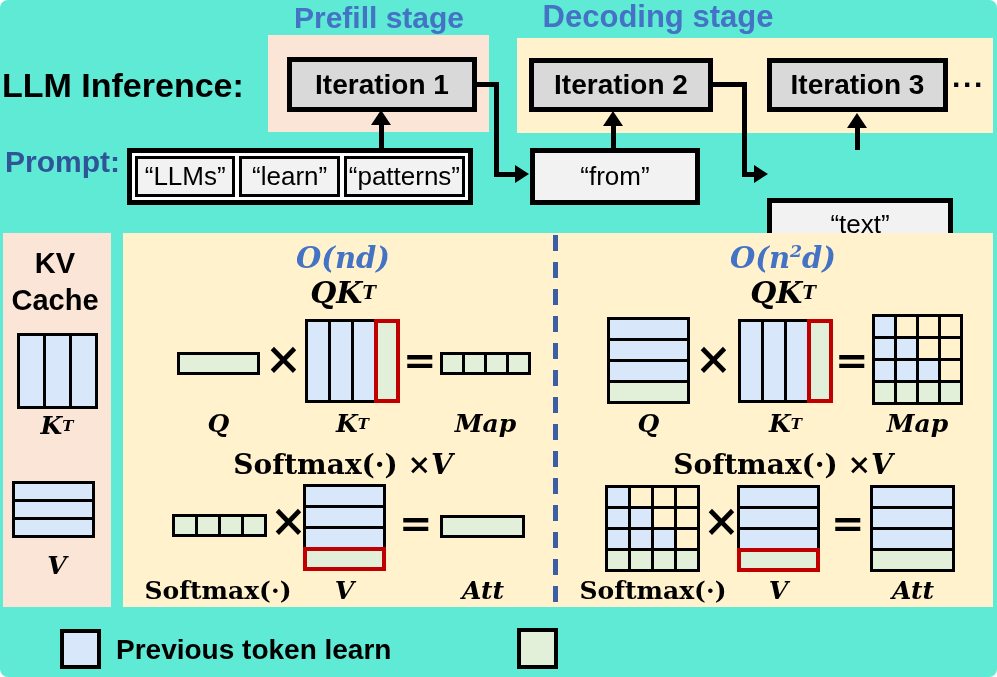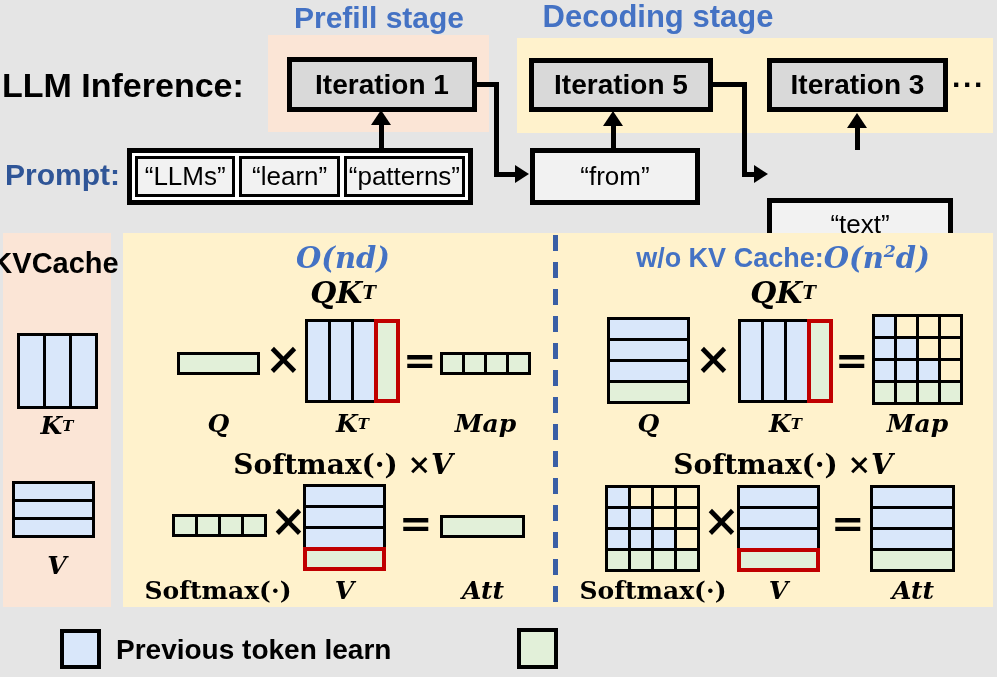--- a/index.html
+++ b/index.html
@@ -1,17 +1,17 @@
 <!DOCTYPE html>
 <html><head>
 <meta charset="utf-8">
 <style>
   html,body{margin:0;padding:0;background:#fff;}
-  #page{position:relative;width:997px;height:677px;background:#e5e5e5;overflow:hidden;
-        font-family:"Liberation Sans",sans-serif;}
+  #page{position:relative;width:997px;height:677px;background:#5eead4;overflow:hidden;
+        font-family:"Liberation Sans",sans-serif;border-radius:8px;}
   .abs{position:absolute;}
   .ctr{display:flex;align-items:center;justify-content:center;text-align:center;}
 
   
   .stage-label{font-weight:bold;font-size:30px;color:#4472C4;}
   .big-black{font-weight:bold;font-size:34px;color:#000;}
   .prompt-label{font-weight:bold;font-size:30px;color:#2F5597;}
 
   
   .peach{background:#FBE5D6;}
@@ -67,24 +67,24 @@
 
 <div id="page">
 
   <div class="abs stage-label ctr" style="left:268px;top:2px;width:222px;height:32px;">Prefill stage</div>
   <div class="abs stage-label ctr" style="left:510px;top:1px;width:296px;height:32px;font-size:31px;">Decoding stage</div>
 
   <div class="abs peach" style="left:268px;top:35px;width:221px;height:97px;"></div>
   <div class="abs soft-yellow" style="left:517px;top:38px;width:476px;height:95px;"></div>
 
   <div class="abs big-black" style="left:2px;top:66px;">LLM Inference:</div>
-  <div class="abs prompt-label" style="left:5px;top:158px;text-align:center;">Prompt:</div>
+  <div class="abs prompt-label" style="left:5px;top:145px;text-align:center;">Prompt:</div>
 
   <div class="abs iter-box ctr" style="left:287px;top:57px;width:190px;height:55px;">Iteration 1</div>
-  <div class="abs iter-box ctr" style="left:529px;top:58px;width:184px;height:54px;">Iteration 5</div>
+  <div class="abs iter-box ctr" style="left:529px;top:58px;width:184px;height:54px;">Iteration 2</div>
   <div class="abs iter-box ctr" style="left:767px;top:58px;width:181px;height:54px;">Iteration 3</div>
   <div class="abs dots" style="left:952px;top:68px;">···</div>
 
   <div class="abs token-outer" style="left:127px;top:148px;width:346px;height:57px;">
     <div class="token" style="flex:1;">“LLMs”</div>
     <div class="token" style="flex:1;">“learn”</div>
     <div class="token" style="flex:1.22;">“patterns”</div>
   </div>
   <div class="abs token-single ctr" style="left:530px;top:148px;width:170px;height:57px;">“from”</div>
   <div class="abs token-single ctr" style="left:767px;top:150px;width:186px;height:53px;margin-top:48px;">“text”</div>
@@ -100,21 +100,21 @@
   <div class="abs seg" style="left:494px;top:82px;width:5px;height:95px;"></div>
   <div class="abs seg" style="left:494px;top:172px;width:22px;height:5px;"></div>
   <div class="abs arrow-right" style="left:515px;top:165px;"></div>
 
   <div class="abs seg" style="left:713px;top:82px;width:34px;height:5px;"></div>
   <div class="abs seg" style="left:742px;top:82px;width:5px;height:95px;"></div>
   <div class="abs seg" style="left:742px;top:172px;width:14px;height:5px;"></div>
   <div class="abs arrow-right" style="left:754px;top:165px;"></div>
 
   <div class="abs kv-panel" style="left:3px;top:233px;width:108px;height:374px;">
-    <div class="abs kv-title ctr" style="left:0;top:12px;width:104px;flex-direction:row;">
+    <div class="abs kv-title ctr" style="left:0;top:12px;width:104px;flex-direction:column;">
       <span>KV</span>
       <span>Cache</span>
     </div>
     <div class="abs matrix" style="left: 14px; top: 100px; width: 81px; height: 76px; display: grid; grid-template-columns: repeat(3, 23px); gap: 3px; padding: 3px;">
         <div style="width: 23px; height: 70px; background: rgb(217, 231, 250);"></div>
         <div style="width: 23px; height: 70px; background: rgb(217, 231, 250);"></div>
         <div style="width: 23px; height: 70px; background: rgb(217, 231, 250);"></div>
       </div>
     <div class="abs mathbi mat-label ctr" style="left:0;top:178px;width:108px;">
       <span>K</span>
@@ -188,21 +188,20 @@
     <div class="abs eq" style="left:276px;top:270px;">=</div>
     <div class="abs matrix" style="left: 317px; top: 282px; width: 85px; height: 23px; display: grid; grid-template-columns: repeat(1, 79px); gap: 3px; padding: 3px;">
         <div style="width: 79px; height: 17px; background: rgb(226, 240, 217);"></div>
       </div>
 
     <div class="abs mathb mat-label ctr" style="left:15px;top:343px;width:160px;">Softmax(·)</div>
     <div class="abs mathbi mat-label ctr" style="left:180px;top:343px;width:83px;">V</div>
     <div class="abs mathbi mat-label ctr" style="left:300px;top:343px;width:120px;">Att</div>
 
     <div class="abs panel-title ctr" style="left:460px;top:8px;width:400px;">
-      <span>w/o KV Cache: </span>
       <span class="mathbi"><span>O(n</span><sup>2</sup><span>d)</span></span>
     </div>
     <div class="abs mathbi qkt ctr" style="left:460px;top:42px;width:400px;">
       <span>QK</span>
         <sup>T</sup>
     </div>
 
     <div class="abs matrix" style="left: 484px; top: 84px; width: 83px; height: 87px; display: grid; grid-template-columns: repeat(1, 77px); gap: 3px; padding: 3px;">
         <div style="width: 77px; height: 18px; background: rgb(217, 231, 250);"></div>
         <div style="width: 77px; height: 18px; background: rgb(217, 231, 250);"></div>

